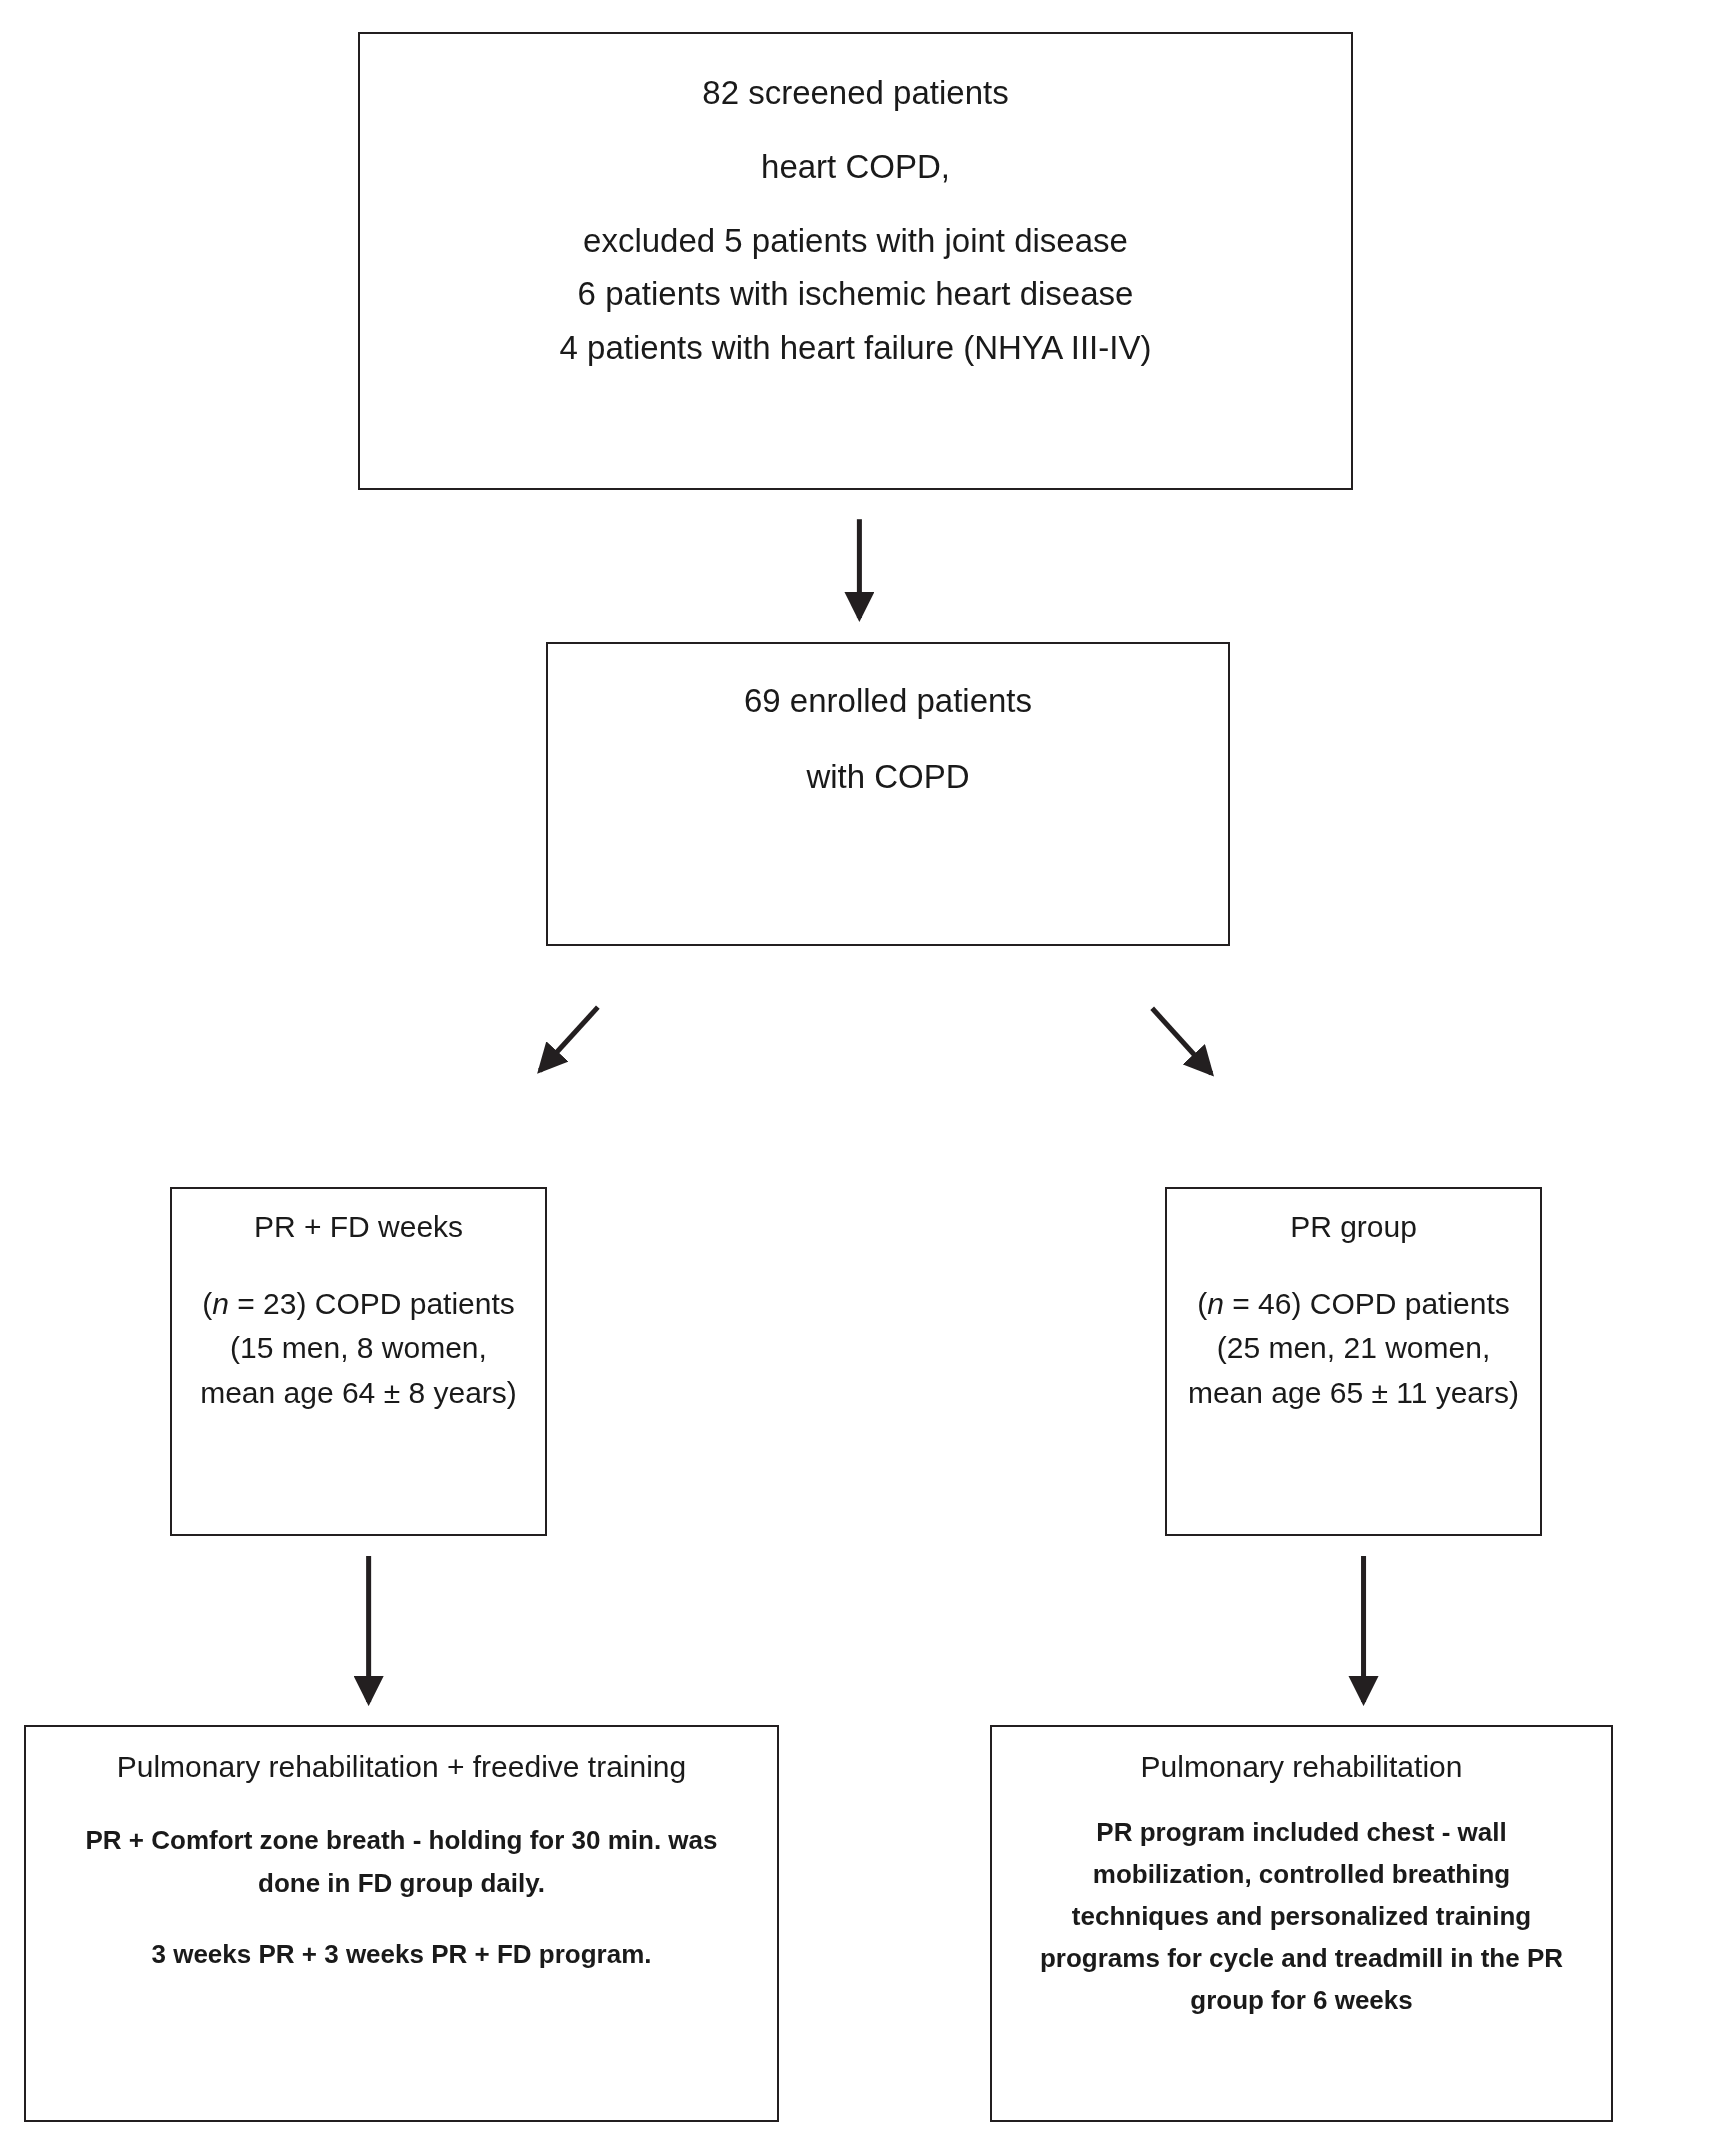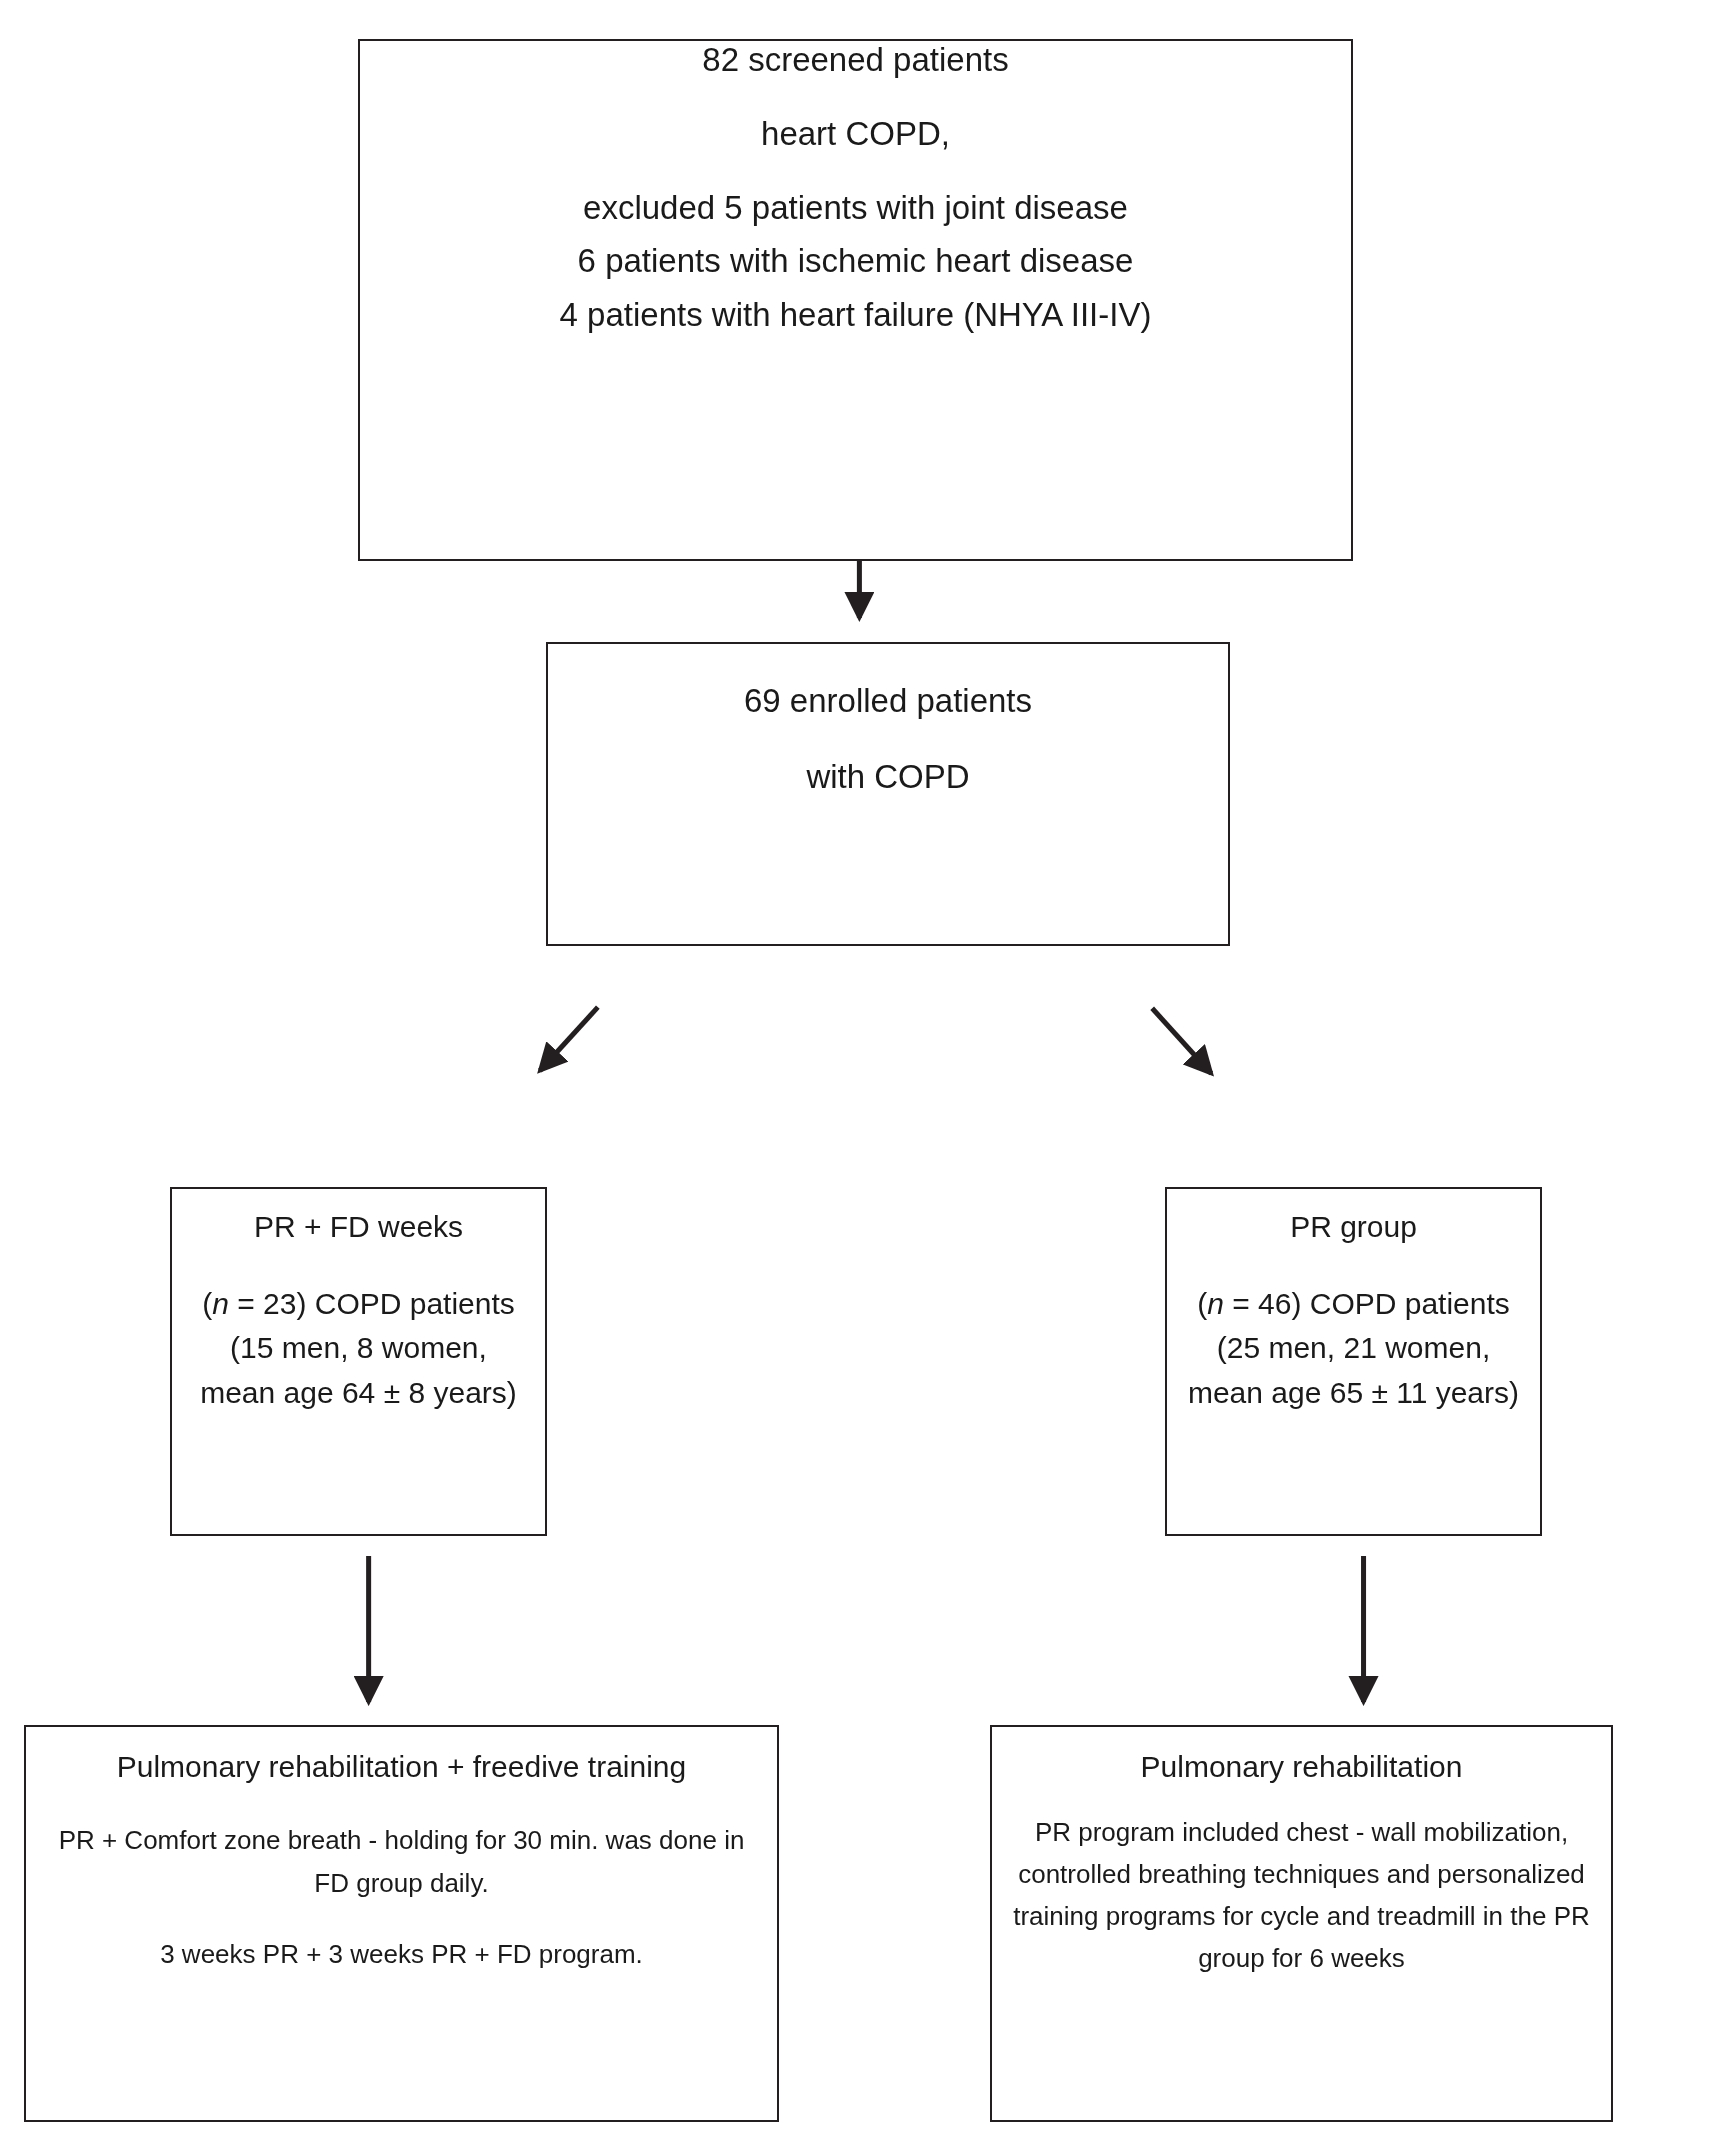--- a/index.html
+++ b/index.html
@@ -30,23 +30,24 @@
   .fc-line {
     display: block;
     width: 100%;
     text-align: center;
     line-height: 1.15;
     white-space: pre-wrap;
   }
   
   #box-screened {
     left: 358px;
-    top: 39px;
+    top: 32px;
     width: 995px;
-    height: 522px;
+    height: 458px;
+    padding-top: 40px;
   }
   #box-screened .fc-line {
     font-size: 33px;
     margin-bottom: 36px;
   }
   #box-screened .fc-line.tight { margin-bottom: 15.6px; }
 
   
   #box-enrolled {
     left: 546px;
@@ -93,22 +94,22 @@
     font-size: 30px;
     line-height: 1.28;
     padding: 0 16.7px;
     font-weight: 400;
   }
   #box-program-left .fc-heading  { margin-bottom: 33px; }
   #box-program-right .fc-heading { margin-bottom: 24.5px; }
   .bottom-box .fc-para {
     font-size: 26px;
     line-height: 1.62;
-    padding: 0 19px;
-    font-weight: 400;
+    padding: 0 33px;
+    font-weight: 700;
   }
   #box-program-left .fc-para { margin-bottom: 29px; }
 
   
   #connectors {
     position: absolute;
     left: 0;
     top: 0;
     width: 1716px;
     height: 2151px;

